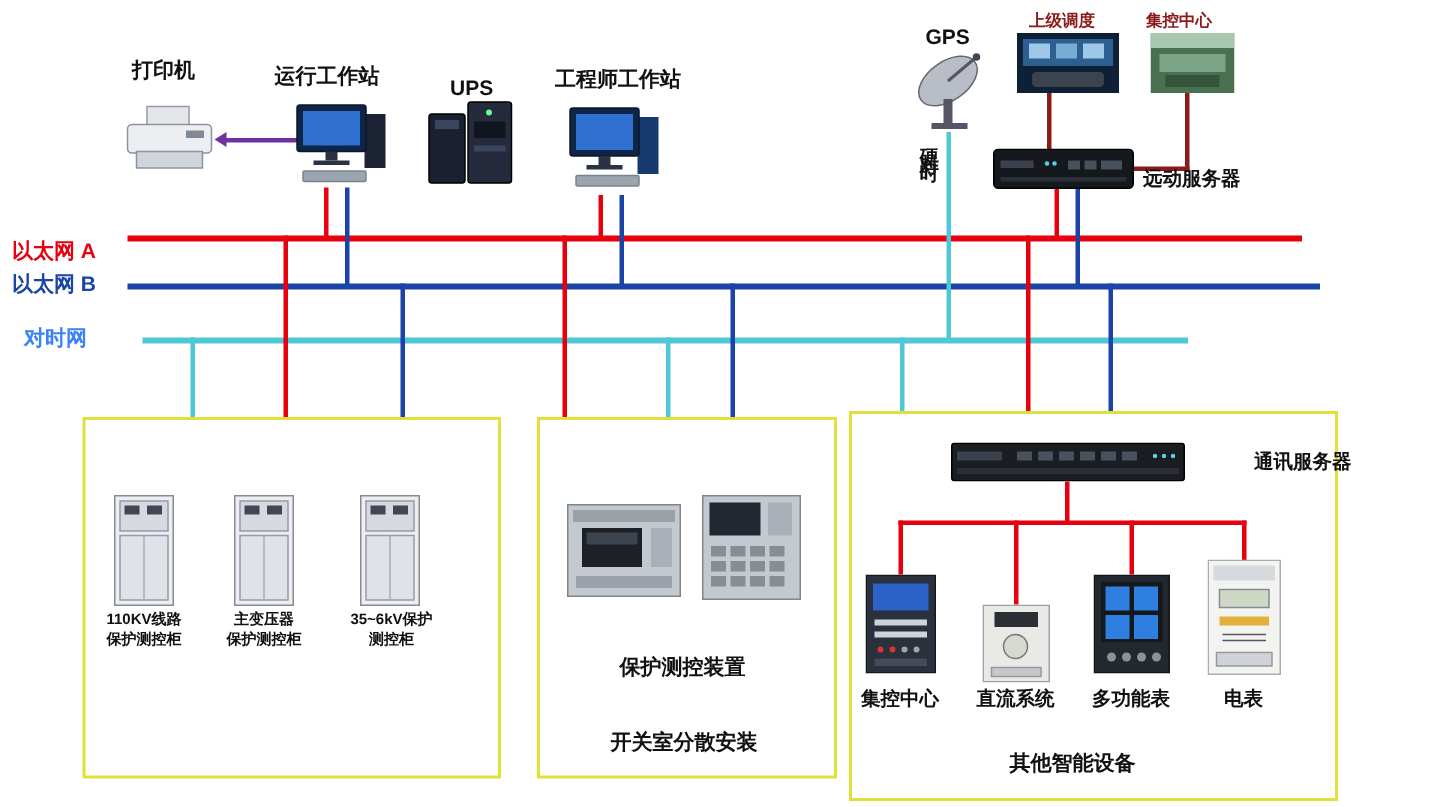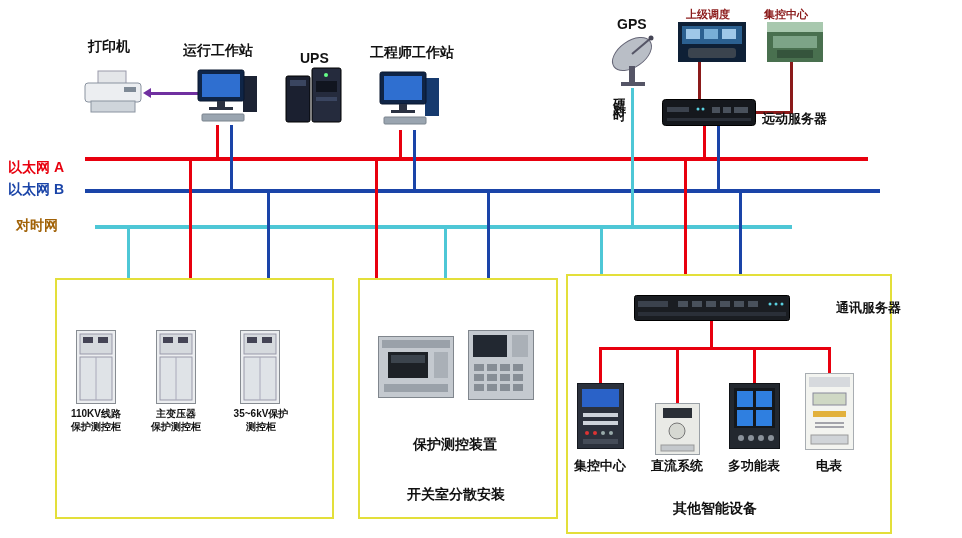--- a/index.html
+++ b/index.html
@@ -24,21 +24,21 @@
 <body>
 
 <div id="canvas">
 
   <div class="h" style="left:85px;top:157px;width:783px;background:#e8000e;"></div>
   <div class="h" style="left:85px;top:189px;width:795px;background:#1a44a8;"></div>
   <div class="h" style="left:95px;top:225px;width:697px;background:#4ec7d6;"></div>
 
   <div class="lbl" style="left:8px;top:149px;color:#e8000e;margin-top:10px;">以太网 A</div>
   <div class="lbl" style="left:8px;top:181px;color:#1a44a8;">以太网 B</div>
-  <div class="lbl" style="left:16px;top:217px;color:#a16207;">对时网</div>
+  <div class="lbl" style="left:16px;top:217px;color:#3b82f6;">对时网</div>
 
   <div class="lbl" style="left:88px;top:38px;">打印机</div>
   <div class="dev" style="left:82px;top:70px;width:62px;height:46px;">
     <svg viewBox="0 0 62 46">
       <rect x="16" y="1" width="28" height="13" fill="#e4e6e9" stroke="#99a"></rect>
       <rect x="3" y="13" width="56" height="19" rx="3" fill="#eceef1" stroke="#8a93a0"></rect>
       <rect x="42" y="17" width="12" height="5" fill="#7f8a96"></rect>
       <rect x="9" y="31" width="44" height="11" fill="#cfd5db" stroke="#8a93a0"></rect>
     </svg>
   </div>

